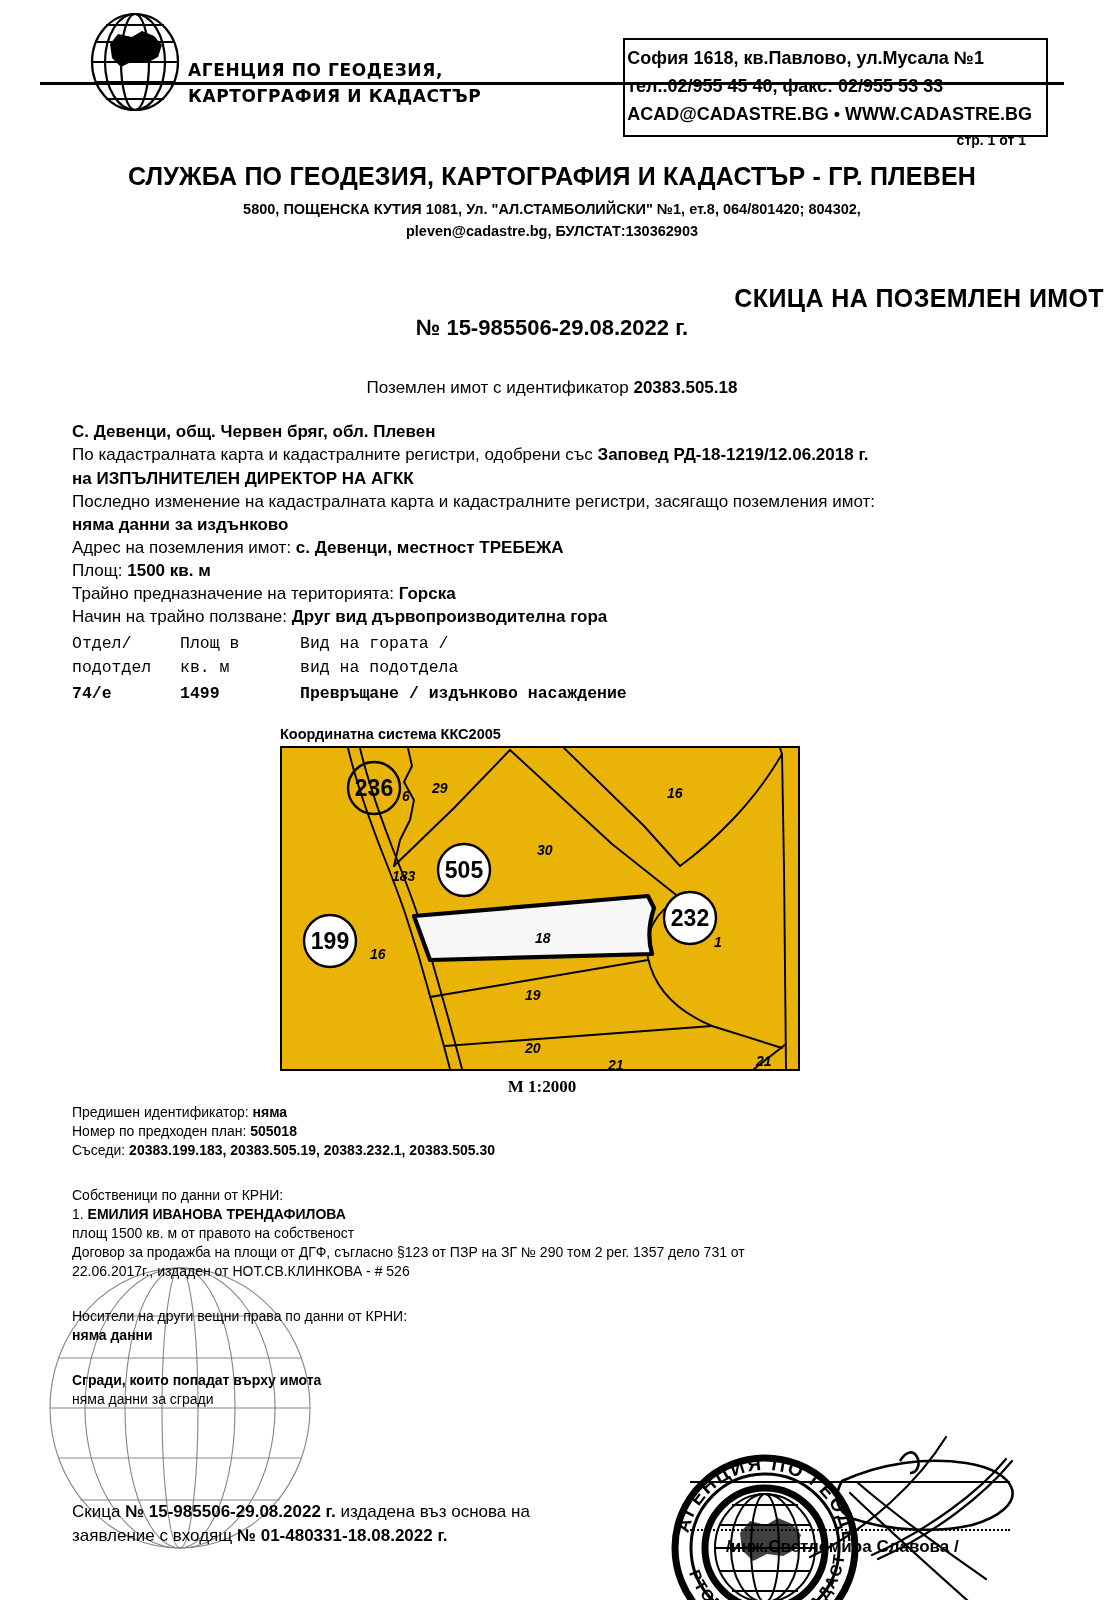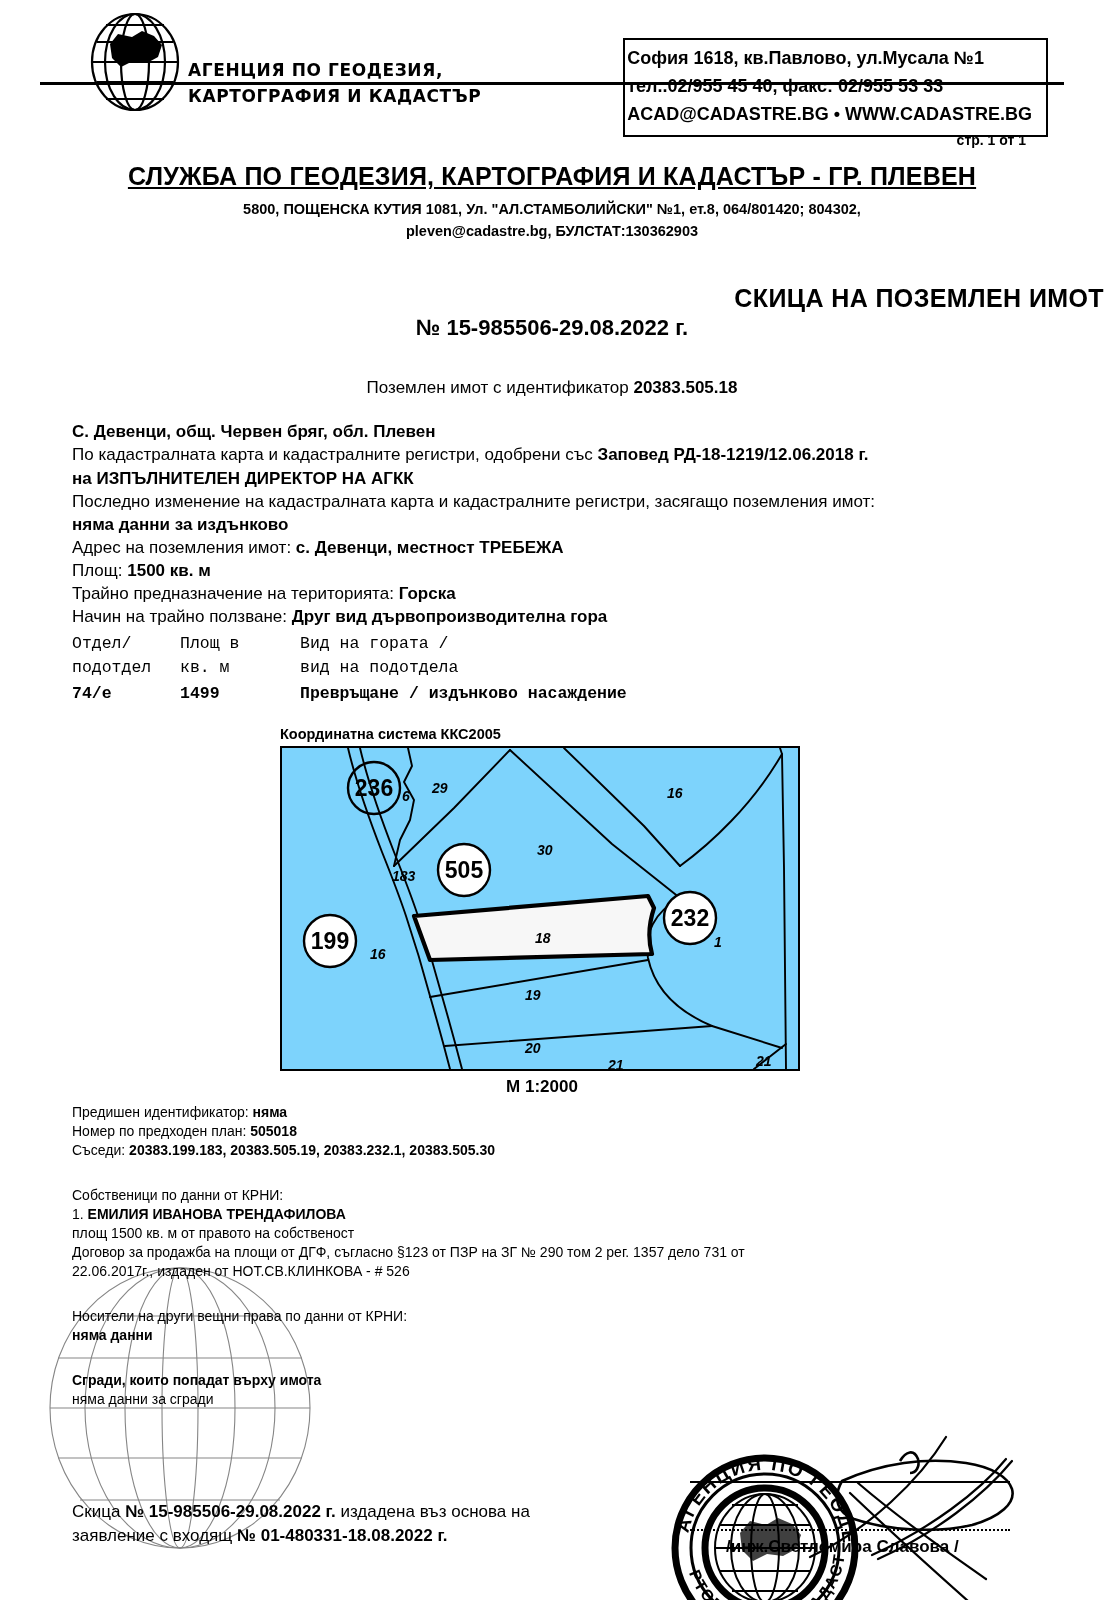--- a/index.html
+++ b/index.html
@@ -61,21 +61,20 @@
     font-weight: bold;
   }
 
   
   .office-title {
     text-align: center;
     font-size: 25px;
     font-weight: bold;
     margin-top: 42px;
     letter-spacing: 0.2px;
-    text-decoration: underline;
   }
   .office-addr {
     text-align: center;
     font-size: 14.5px;
     font-weight: bold;
     line-height: 1.5;
     margin-top: 8px;
   }
   .doc-title {
     text-align: right;
@@ -136,30 +135,31 @@
     font-weight: bold;
     margin-bottom: 4px;
     padding-left: 8px;
   }
   .map-frame {
     border: 2px solid #000;
     width: 520px;
     height: 325px;
     margin-left: 8px;
     position: relative;
-    background: #7dd3fc;
+    background: #eab308;
     overflow: hidden;
   }
   .map-frame svg { display: block; }
   .scale-label {
     text-align: center;
     font-size: 17px;
     font-weight: bold;
     margin-top: 6px;
     padding-right: 20px;
+    font-family: Liberation Serif, serif;
   }
 
   
   .watermark {
     position: absolute;
     left: 48px; top: 742px;
     font-size: 56px;
     font-weight: bold;
     letter-spacing: 2px;
     color: transparent;

